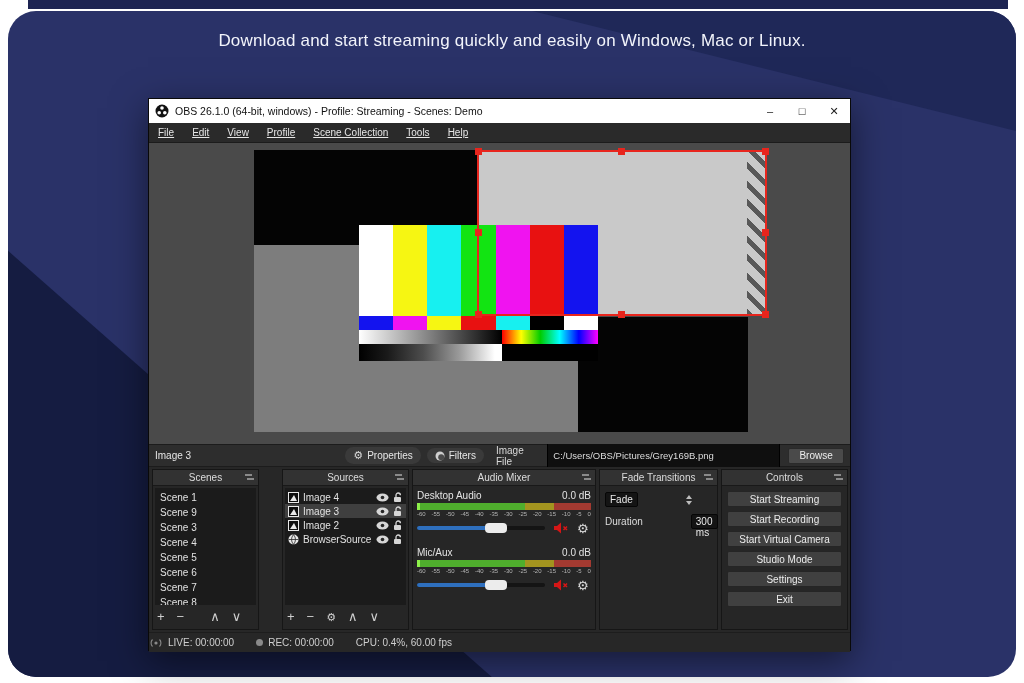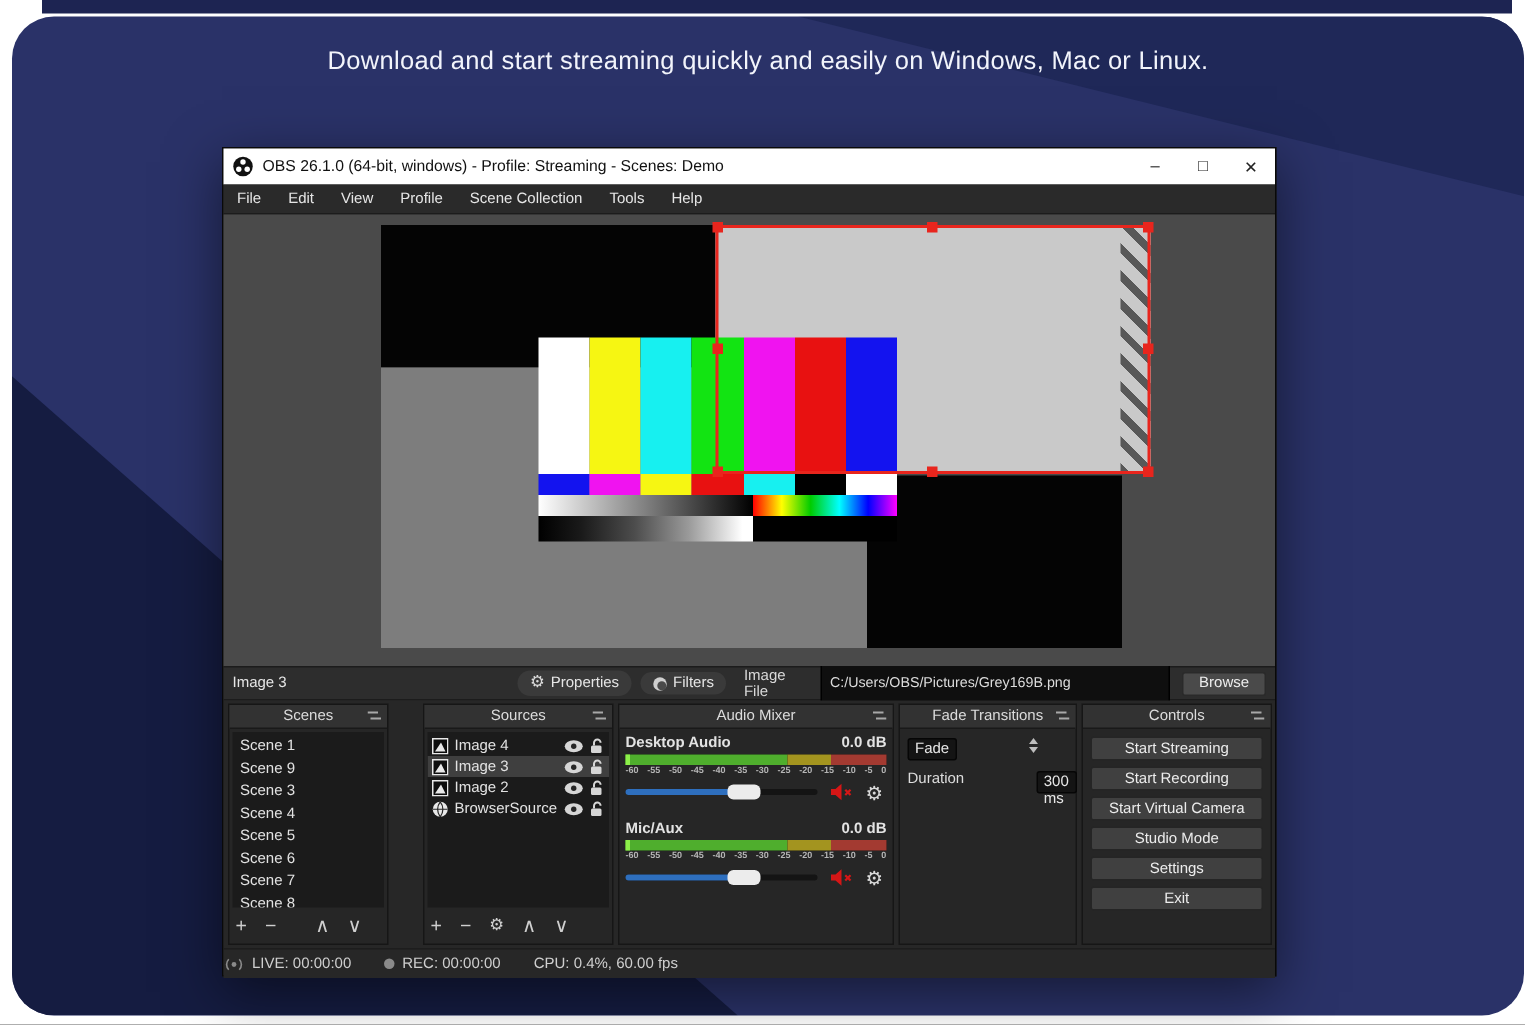--- a/index.html
+++ b/index.html
@@ -14,21 +14,21 @@
   .card .shade-bl { position:absolute; inset:0; background:#151c41; clip-path:polygon(0 36%, 48% 100%, 0 100%); }
   .tagline { position:absolute; left:0; right:0; top:31px; text-align:center; color:#f2f4fb; font-size:17px; letter-spacing:.2px; }
 
   
   .obs { position:absolute; left:148px; top:98px; width:703px; height:553px; background:#272727; border:1px solid #090909; box-shadow:0 10px 34px rgba(0,0,0,.5); font-size:10px; color:#e4e4e4; }
   .titlebar { height:24px; background:#ffffff; color:#111; display:flex; align-items:center; padding-left:6px; font-size:10.5px; }
   .titlebar .win-title { flex:0 0 auto; margin-left:6px; }
   .win-btns { margin-left:auto; display:flex; height:100%; }
   .win-btn { width:32px; display:flex; align-items:center; justify-content:center; color:#222; font-size:11px; }
   .menubar { height:20px; background:#2a2a2a; border-bottom:1px solid #1c1c1c; display:flex; align-items:center; color:#e6e6e6; }
-  .menu-item { padding:0 9px; line-height:20px; }
+  .menu-item { padding:0 9px; line-height:20px;text-decoration:underline; }
 
   
   .preview { position:relative; height:301px; background:#4a4a4a; overflow:hidden; }
   .rect { position:absolute; }
   .r-black-tl { left:105px; top:7px;  width:223px; height:95px;  background:#040404; }
   .r-gray     { left:105px; top:102px; width:324px; height:187px; background:#7d7d7d; }
   .r-black-br { left:429px; top:174px; width:170px; height:115px; background:#040404; }
   .grey-img   { left:328px; top:7px;  width:290px; height:166px; background:#c9c9c9; }
   .grey-img .hatch { position:absolute; right:0; top:0; width:20px; height:100%;
       background:repeating-linear-gradient(45deg, #585858 0 5px, #c9c9c9 5px 13px); }
@@ -67,37 +67,37 @@
   .listbox { background:#1b1b1b; position:absolute; left:2px; right:2px; top:18px; bottom:24px; overflow:hidden; padding-top:2px; }
   .scene-row { height:15px; line-height:15px; padding-left:5px; color:#e2e2e2; }
   .src-row { height:14px; display:flex; align-items:center; padding:0 3px 0 3px; color:#e2e2e2; gap:4px; }
   .src-row.selected { background:#3f3f3f; }
   .src-row .nm { flex:1; white-space:nowrap; overflow:hidden; }
   .dock-tools { position:absolute; left:4px; right:4px; bottom:3px; height:18px; display:flex; align-items:center; gap:12px; color:#cfcfcf; font-size:13px; }
   .dock-tools span { line-height:16px; }
 
   
   .mix-body { position:absolute; left:4px; right:4px; top:20px; bottom:2px; }
-  .chan { margin-bottom:12px;font-weight:bold; }
+  .chan { margin-bottom:12px; }
   .chan-head { display:flex; justify-content:space-between; color:#e3e3e3; margin-bottom:2px; }
   .meter { position:relative; height:7px; background:#111; display:flex; }
   .meter .mg { width:62%; background:#4fae2d; }
   .meter .my { width:17%; background:#a3941f; }
   .meter .mr { width:21%; background:#a33a31; }
   .meter .cap { position:absolute; left:0; top:0; width:3px; height:100%; background:#8df04a; }
   .ticks { display:flex; justify-content:space-between; color:#b5b5b5; font-size:6px; height:8px; line-height:8px; margin-bottom:3px; }
   .slider-row { display:flex; align-items:center; gap:8px; height:14px; }
   .slider { position:relative; width:128px; height:4px; background:#141414; border-radius:2px; }
   .slider .fill { position:absolute; left:0; top:0; height:4px; width:74px; background:#2e6fbe; border-radius:2px; }
   .slider .knob { position:absolute; left:68px; top:-3px; width:22px; height:10px; background:#ececec; border-radius:4px; }
   .gear { color:#d9d9d9; font-size:13px; line-height:13px; }
 
   
   .trans-body { position:absolute; left:5px; right:5px; top:22px; }
-  .row { display:flex; align-items:flex-start; margin-bottom:7px;gap:48px; }
+  .row { display:flex; align-items:center; margin-bottom:7px;gap:48px; }
   .combo { position:relative; width:82px; height:15px; background:#141414; border:1px solid #060606; border-radius:2px; color:#e8e8e8; padding:1px 4px; }
   .spincol { display:flex; flex-direction:column; justify-content:center; gap:2px; width:12px; align-items:center; }
   .tri-up { width:0; height:0; border-left:3px solid transparent; border-right:3px solid transparent; border-bottom:4px solid #bdbdbd; }
   .tri-dn { width:0; height:0; border-left:3px solid transparent; border-right:3px solid transparent; border-top:4px solid #bdbdbd; }
   .dur-label { width:42px; color:#dddddd; }
   .dur-field { width:52px; height:15px; background:#141414; border:1px solid #060606; border-radius:2px; color:#e8e8e8; padding:1px 4px; }
 
   
   .ctrl-body { position:absolute; left:5px; right:5px; top:21px; }
   .ctrl-btn { height:16px; margin-bottom:4px; background:#404040; border:1px solid #252525; border-radius:2px; color:#ececec; display:flex; align-items:center; justify-content:center; }

